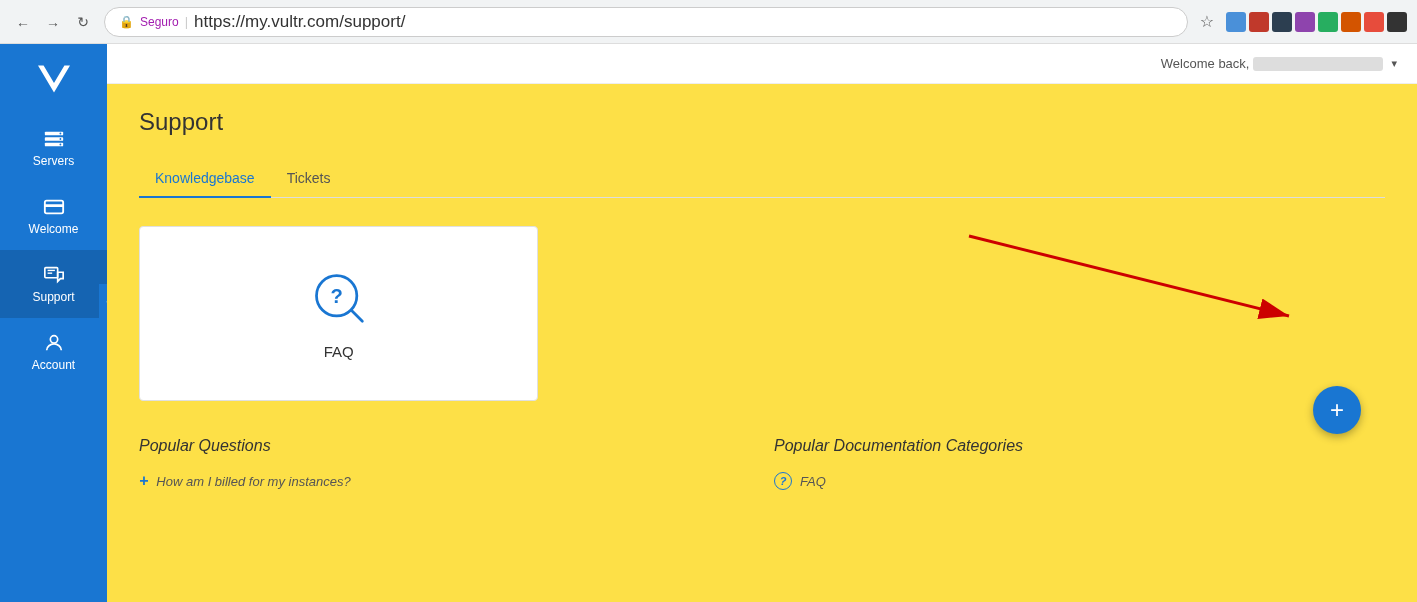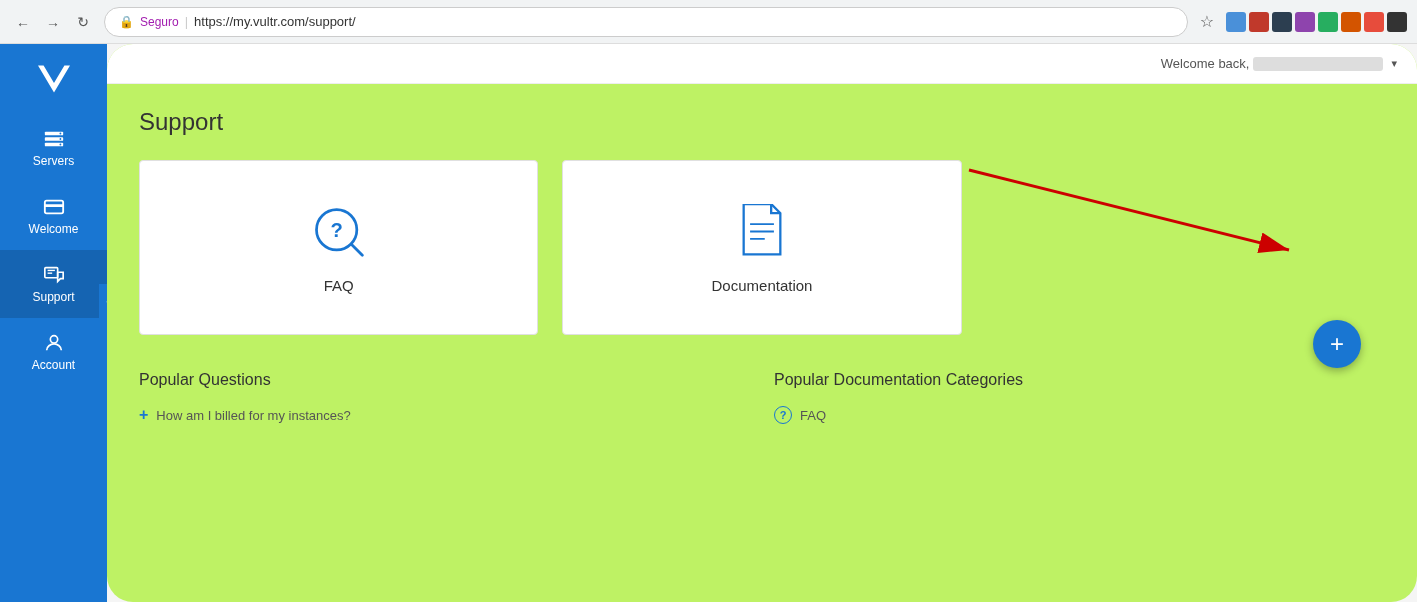--- a/index.html
+++ b/index.html
@@ -22,21 +22,21 @@
       background: transparent; cursor: pointer; display: flex; align-items: center; justify-content: center;
       color: #555; font-size: 14px;
     }
     .address-bar {
       flex: 1; background: white; border: 1px solid #ccc; border-radius: 20px;
       padding: 4px 14px; display: flex; align-items: center; gap: 6px;
       font-size: 13px; color: #333; height: 30px;
     }
     .lock-icon { color: #5f6368; font-size: 12px; }
     .secure-label { color: #a21caf; font-size: 12px; font-weight: 500; }
-    .url-text { color: #333; font-size: 13px; }
+    .url-text { color: #333; font-size: 17px; }
     .divider-v { color: #ccc; }
     .star-btn { color: #555; font-size: 16px; cursor: pointer; padding: 0 4px; }
     .browser-extensions { display: flex; gap: 3px; align-items: center; }
     .ext-icon {
       width: 20px; height: 20px; border-radius: 3px;
       background: #888; display: inline-block;
     }
 
     
     .app-layout {
@@ -79,24 +79,23 @@
       position: absolute; right: -10px; top: 50%;
       width: 18px; height: 34px;
       background: #1976d2; border-radius: 0 4px 4px 0;
       display: flex; align-items: center; justify-content: center;
       cursor: pointer; color: white; font-size: 10px;
     }
 
     
     .content-area {
       flex: 1;
-      background: #bef264;
+      background: #fde047;
       overflow-y: auto;
       position: relative;
-      border-radius: 26px;
     }
 
     
     .top-bar {
       display: flex; justify-content: flex-end;
       align-items: center;
       padding: 12px 20px;
       border-bottom: 1px solid #eee;
       background: white;
       font-size: 13px;
@@ -173,21 +172,21 @@
       color: white;
       display: flex; align-items: center; justify-content: center;
       font-size: 24px;
       cursor: pointer;
       box-shadow: 0 3px 8px rgba(0,0,0,0.3);
       border: none;
       z-index: 10;
     }
 
     
-    .popular-sections { display: grid; grid-template-columns: 1fr 1fr; gap: 24px; }
+    .popular-sections { display: grid; grid-template-columns: 1fr 1fr; gap: 24px; font-style: italic; }
     .popular-section h3 { font-size: 16px; font-weight: 500; color: #333; margin-bottom: 14px; }
     .popular-item { display: flex; align-items: center; gap: 8px; font-size: 13px; color: #555; padding: 3px 0; }
     .popular-item .plus-icon { color: #1976d2; font-size: 16px; font-weight: bold; }
     .popular-item .circle-q {
       width: 18px; height: 18px; border-radius: 50%; border: 1.5px solid #1976d2;
       display: flex; align-items: center; justify-content: center;
       font-size: 11px; color: #1976d2; font-weight: bold;
     }
   </style>
 </head>
@@ -272,47 +271,39 @@
 
     <div class="top-bar">
       <span class="welcome-text">Welcome back,</span>
       <span class="username-placeholder"></span>
       <span class="dropdown-arrow">▾</span>
     </div>
 
     <div class="page-content">
       <h1 class="page-title">Support</h1>
 
+      <div class="tabs">
+        <div class="tab active">Knowledgebase</div>
+        <div class="tab">Tickets</div>
+      </div>
 
       <div style="position: relative;">
         <div class="cards-grid">
 
           <div class="card">
             <div class="card-icon faq-icon">
               <svg viewBox="0 0 60 60" xmlns="http://www.w3.org/2000/svg">
                 <circle cx="28" cy="28" r="22" fill="none" stroke="#1976d2" stroke-width="3"></circle>
                 <text x="28" y="36" font-size="22" font-weight="bold" fill="#1976d2" text-anchor="middle">?</text>
                 <path d="M44 44 L56 56" stroke="#1976d2" stroke-width="3" stroke-linecap="round"></path>
               </svg>
             </div>
             <span class="card-label">FAQ</span>
           </div>
 
-          <div class="card">
-            <div class="card-icon doc-icon">
-              <svg viewBox="0 0 50 60" xmlns="http://www.w3.org/2000/svg">
-                <path d="M5 0 L35 0 L45 10 L45 55 L5 55 Z" fill="none" stroke="#1976d2" stroke-width="2.5"></path>
-                <path d="M35 0 L35 10 L45 10" fill="none" stroke="#1976d2" stroke-width="2.5"></path>
-                <line x1="12" y1="22" x2="38" y2="22" stroke="#1976d2" stroke-width="2"></line>
-                <line x1="12" y1="30" x2="38" y2="30" stroke="#1976d2" stroke-width="2"></line>
-                <line x1="12" y1="38" x2="28" y2="38" stroke="#1976d2" stroke-width="2"></line>
-              </svg>
-            </div>
-            <span class="card-label">Documentation</span>
-          </div>
 
         </div>
 
         <svg class="arrow-annotation" style="position:absolute;top:0;left:0;width:100%;height:200px;pointer-events:none;overflow:visible;">
           <defs>
             <marker id="arrowhead" markerWidth="10" markerHeight="7" refX="10" refY="3.5" orient="auto">
               <polygon points="0 0, 10 3.5, 0 7" fill="#cc0000"></polygon>
             </marker>
           </defs>
           <line x1="830" y1="10" x2="1150" y2="90" stroke="#cc0000" stroke-width="3" marker-end="url(#arrowhead)"></line>

